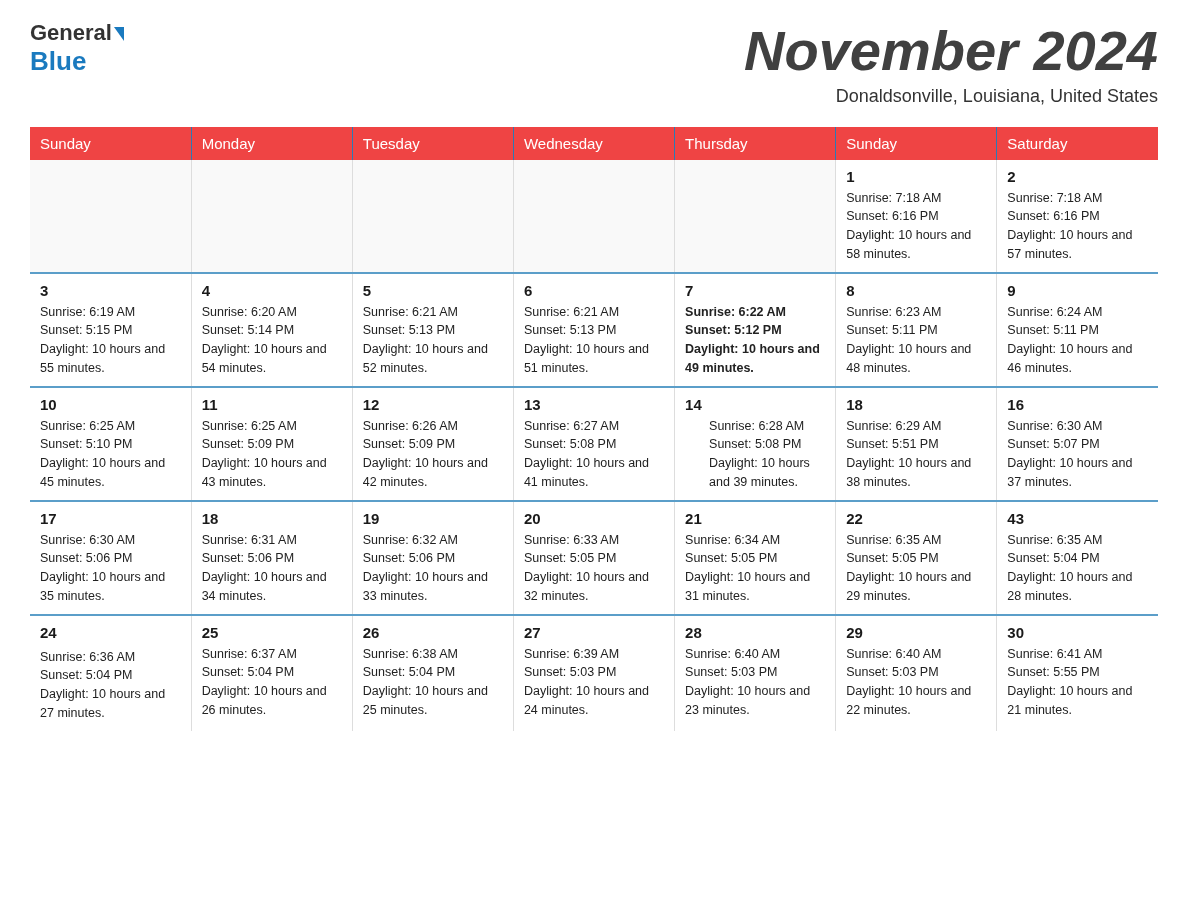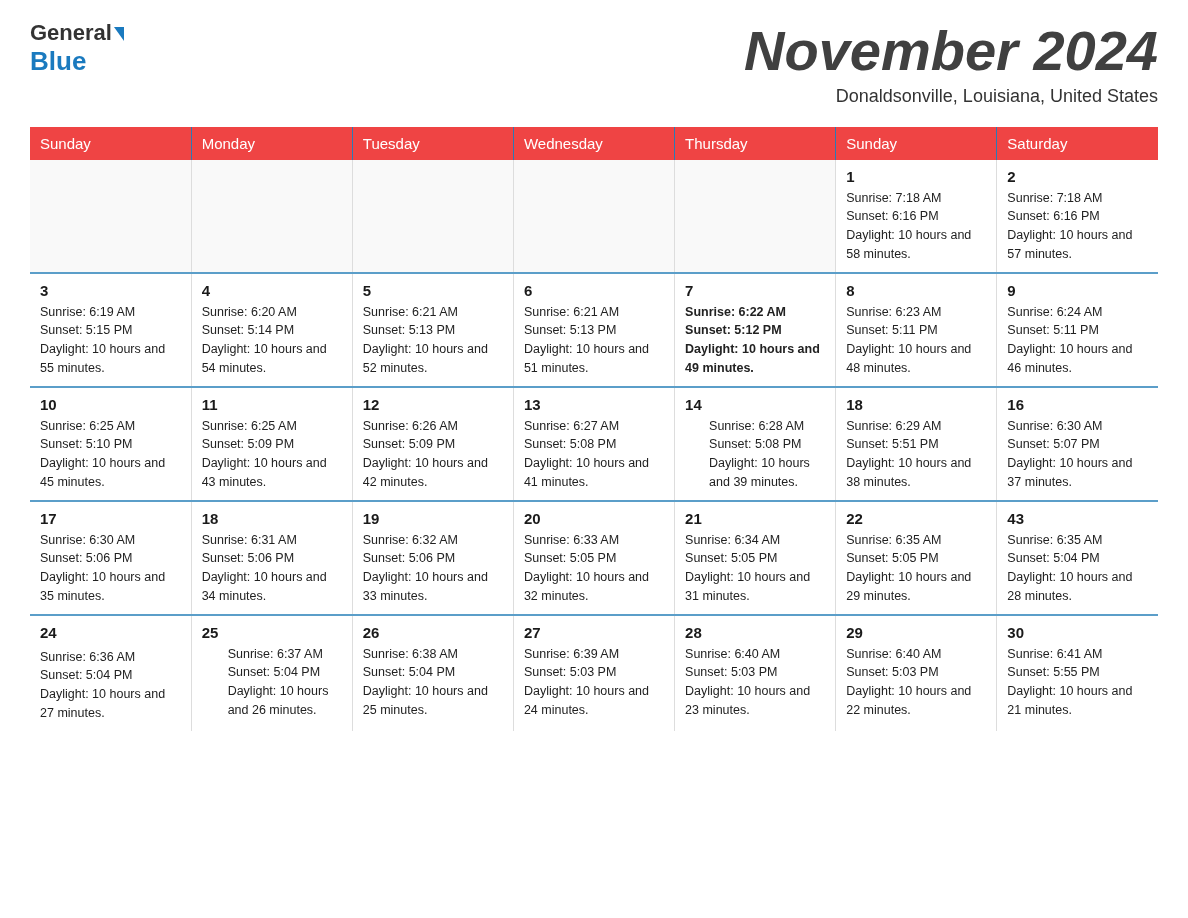--- a/index.html
+++ b/index.html
@@ -291,21 +291,21 @@
       </tr>
       <tr>
         <td>
           <div class="day-number">24</div>
           <div class="day-info" style="white-space: pre-line; margin-top: 7px;">Sunrise: 6:36 AM
 Sunset: 5:04 PM
 Daylight: 10 hours and 27 minutes.</div>
         </td>
         <td>
           <div class="day-number">25</div>
-          <div class="day-info" style="white-space: pre-line; margin-left: 26px;">Sunrise: 6:37 AM
+          <div class="day-info" style="white-space: pre-line;">Sunrise: 6:37 AM
 Sunset: 5:04 PM
 Daylight: 10 hours and 26 minutes.</div>
         </td>
         <td>
           <div class="day-number">26</div>
           <div class="day-info" style="white-space: pre-line;">Sunrise: 6:38 AM
 Sunset: 5:04 PM
 Daylight: 10 hours and 25 minutes.</div>
         </td>
         <td>

